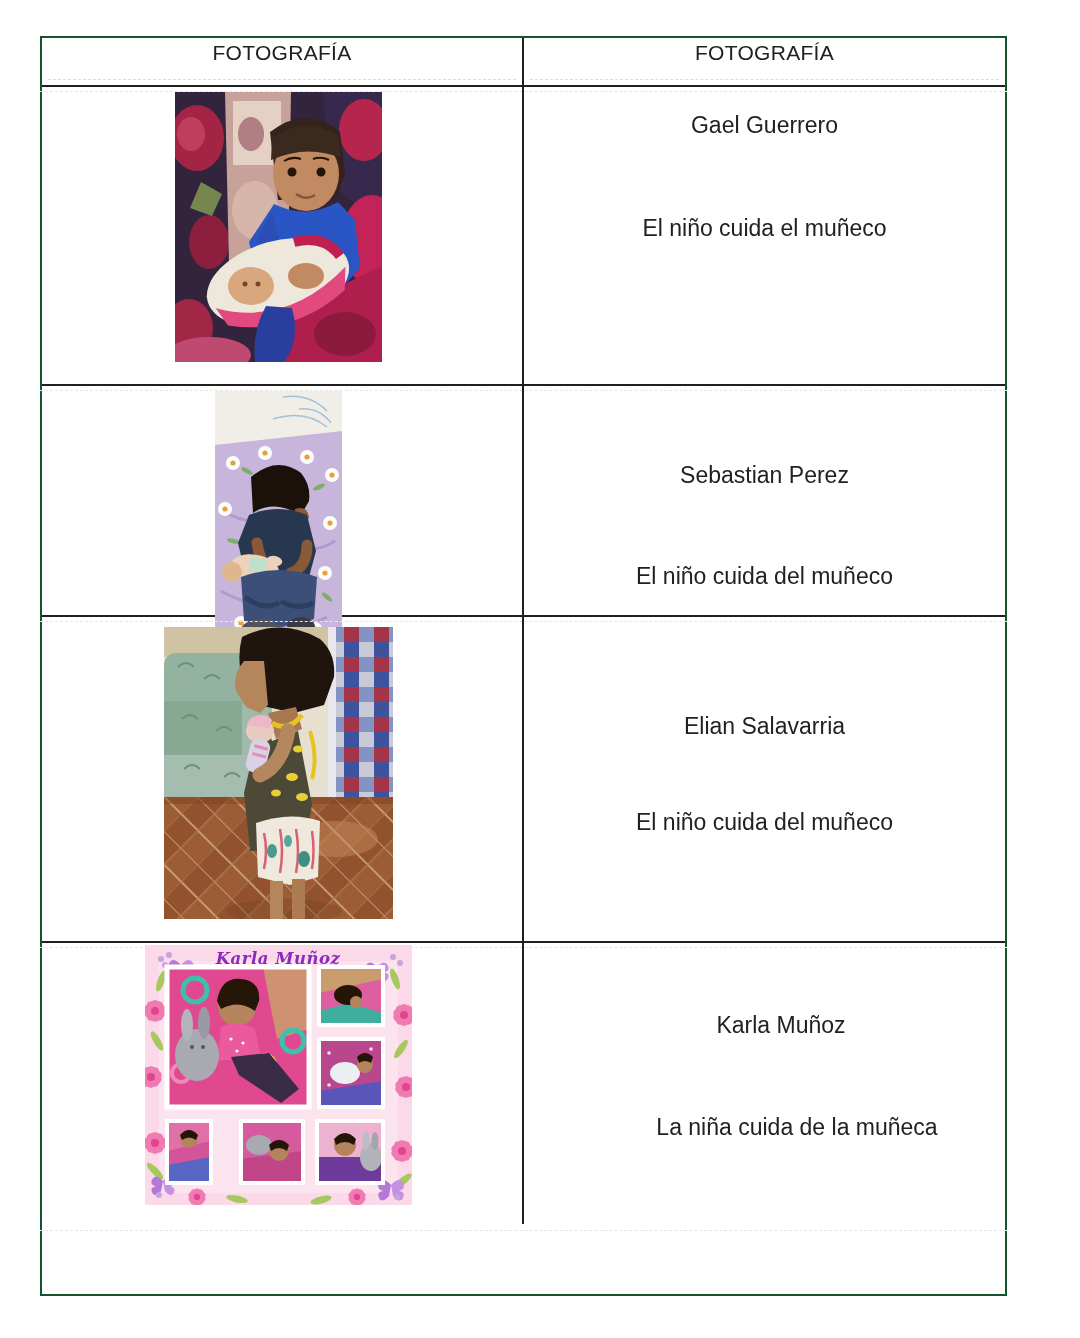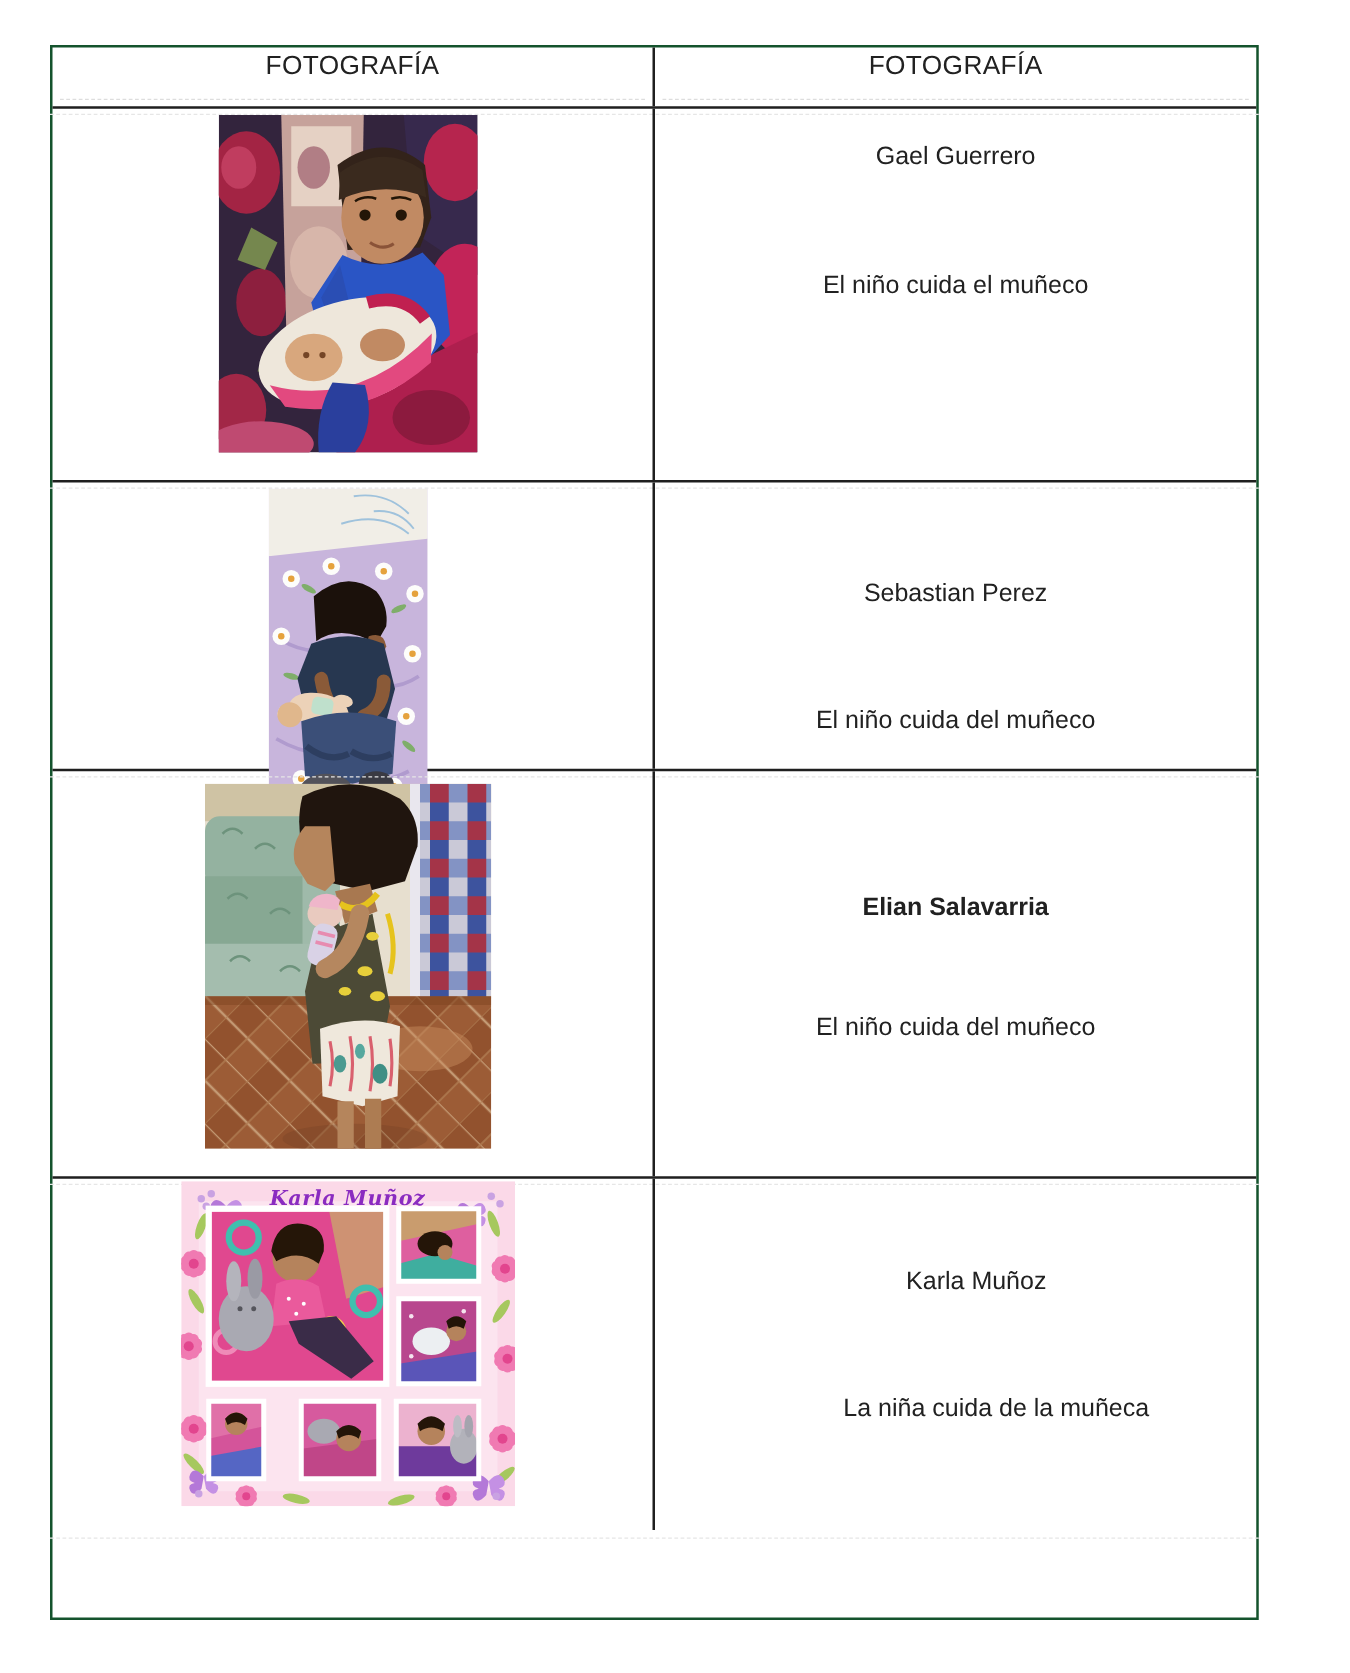--- a/index.html
+++ b/index.html
@@ -39,25 +39,25 @@
   }
 
   .photo{ position:absolute; display:block; }
   .p-gael{ left:133px; top:5px; }
   .p-sebastian{ left:173px; top:5px; }
   .p-elian{ left:122px; top:10px; }
   .p-karla{ left:103px; top:2px; }
 
   .child-name,.child-desc{
     position:absolute; left:0; right:0; text-align:center;
-    font-size:20px; line-height:24px; color:#212121;
+    font-size:23px; line-height:24px; color:#212121;
   }
   .row-1 .child-name{ top:26px; }  .row-1 .child-desc{ top:129px; }
   .row-2 .child-name{ top:77px; }  .row-2 .child-desc{ top:178px; }
-  .row-3 .child-name{ top:97px;font-weight:bold; }  .row-3 .child-desc{ top:193px; }
+  .row-3 .child-name{ top:97px; }  .row-3 .child-desc{ top:193px; }
   .row-4 .child-name{ top:70px; }  .row-4 .child-desc{ top:172px;padding-left:32px; }
 </style>
 </head>
 <body>
 
 <div class="doc-table">
 
   <div class="t-row row-header">
     <div class="cell col-photo header-cell">
       <span>FOTOGRAFÍA</span>

